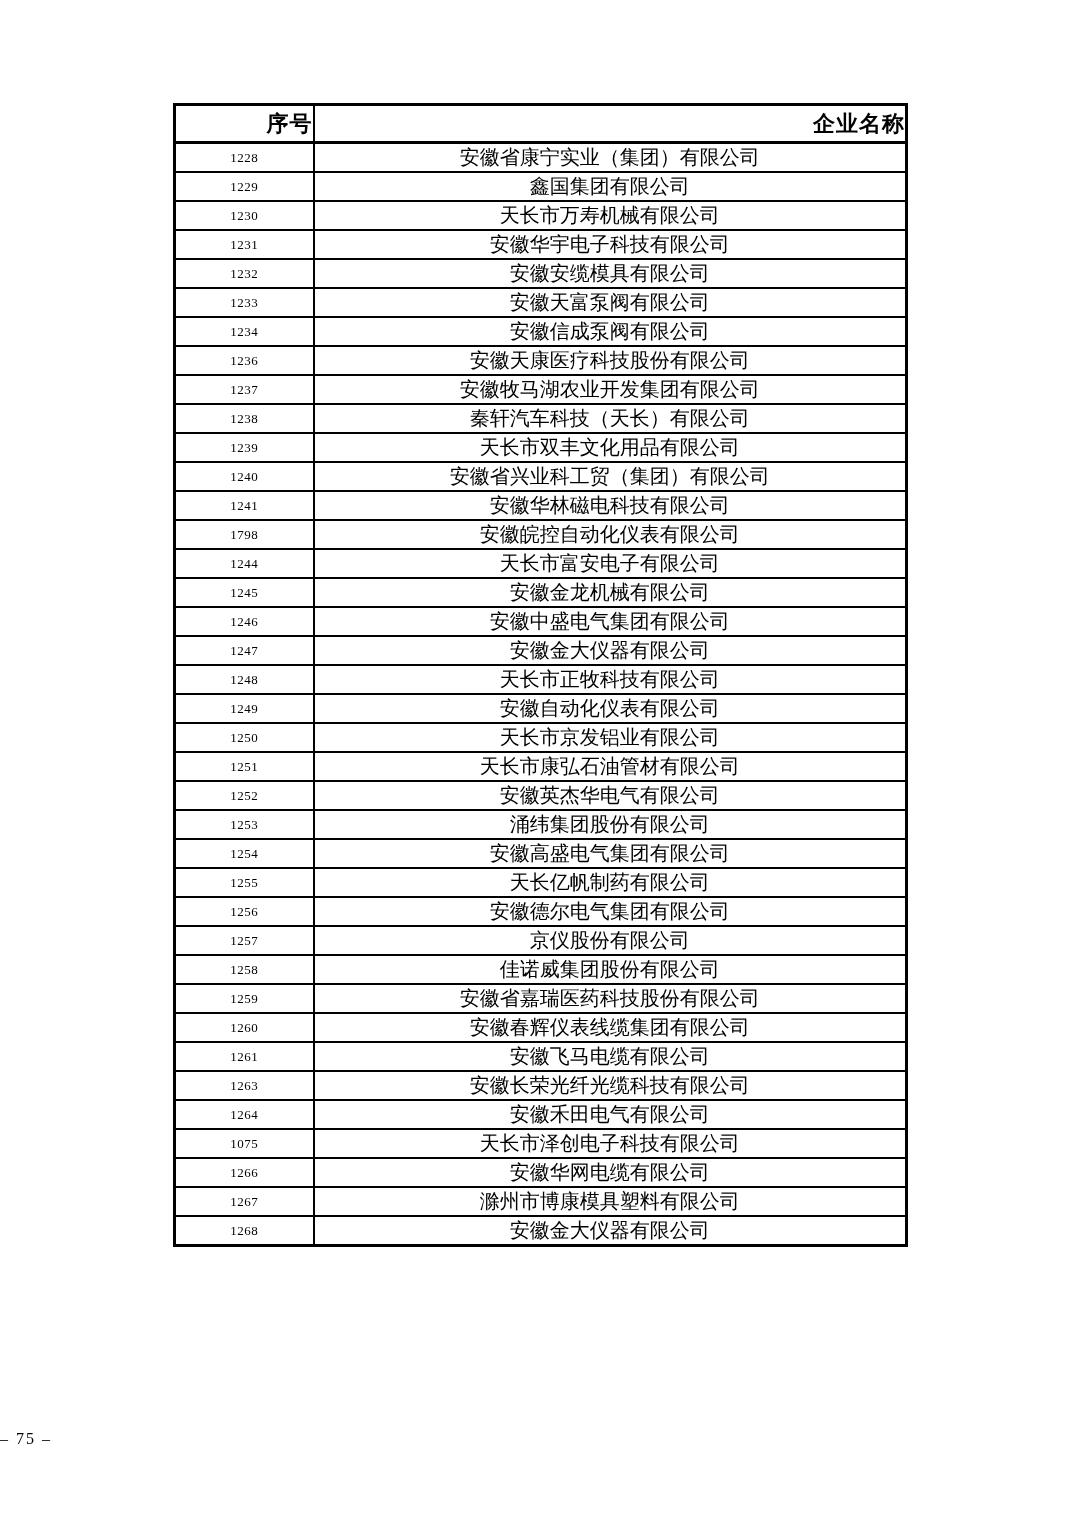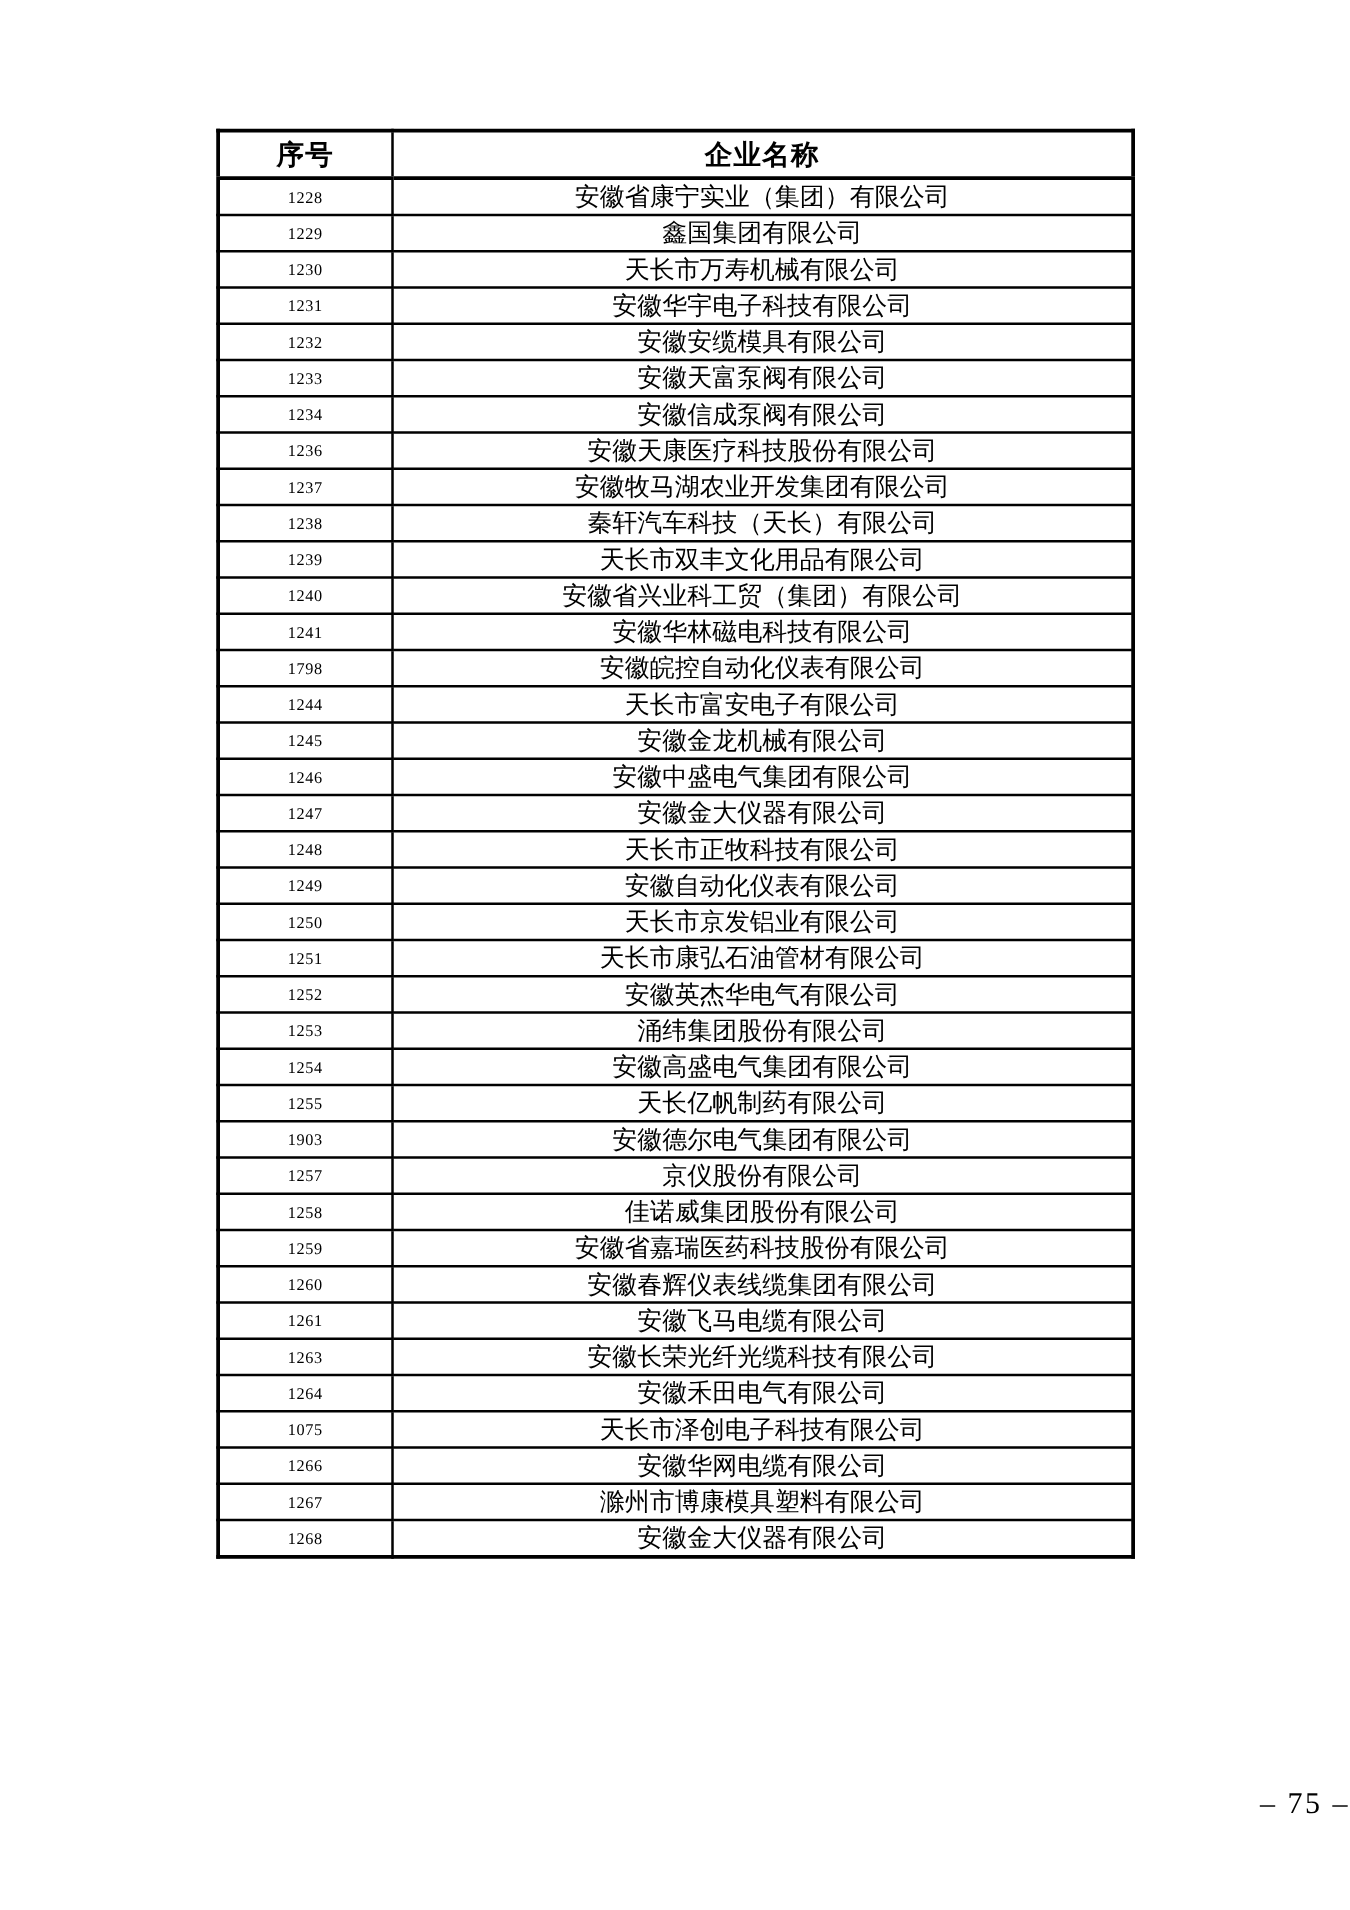--- a/index.html
+++ b/index.html
@@ -25,21 +25,21 @@
     border: 3px solid #000000;
   }
   table.company-table col.col-no   { width: 139px; }
   table.company-table col.col-name { width: 593px; }
   table.company-table th {
     border: 2px solid #000000;
     border-bottom: 3px solid #000000;
     height: 38px;
     font-size: 22px;
     font-weight: bold;
-    text-align: center;
+    text-align: right;
     vertical-align: middle;
     letter-spacing: 1px;
   }
   table.company-table td {
     border: 2px solid #000000;
     height: 28.5px;
     font-size: 20px;
     font-weight: normal;
     text-align: center;
     vertical-align: middle;
@@ -48,22 +48,22 @@
   }
   table.company-table td.cell-no {
     font-size: 13px;
     letter-spacing: 0.5px;
   }
   .page-number {
     position: absolute;
     left: 0;
     top: 1430px;
     width: 100%;
-    text-align: right;
-    font-size: 24px;
+    text-align: left;
+    font-size: 16px;
     letter-spacing: 2px;
   }
 </style>
 </head>
 <body>
 
 <div class="page">
 
   <table class="company-table">
     <colgroup>
@@ -203,21 +203,21 @@
       <td class="cell-no">1254</td>
       <td class="cell-name">安徽高盛电气集团有限公司</td>
     </tr>
 
     <tr>
       <td class="cell-no">1255</td>
       <td class="cell-name">天长亿帆制药有限公司</td>
     </tr>
 
     <tr>
-      <td class="cell-no">1903</td>
+      <td class="cell-no">1256</td>
       <td class="cell-name">安徽德尔电气集团有限公司</td>
     </tr>
 
     <tr>
       <td class="cell-no">1257</td>
       <td class="cell-name">京仪股份有限公司</td>
     </tr>
 
     <tr>
       <td class="cell-no">1258</td>

